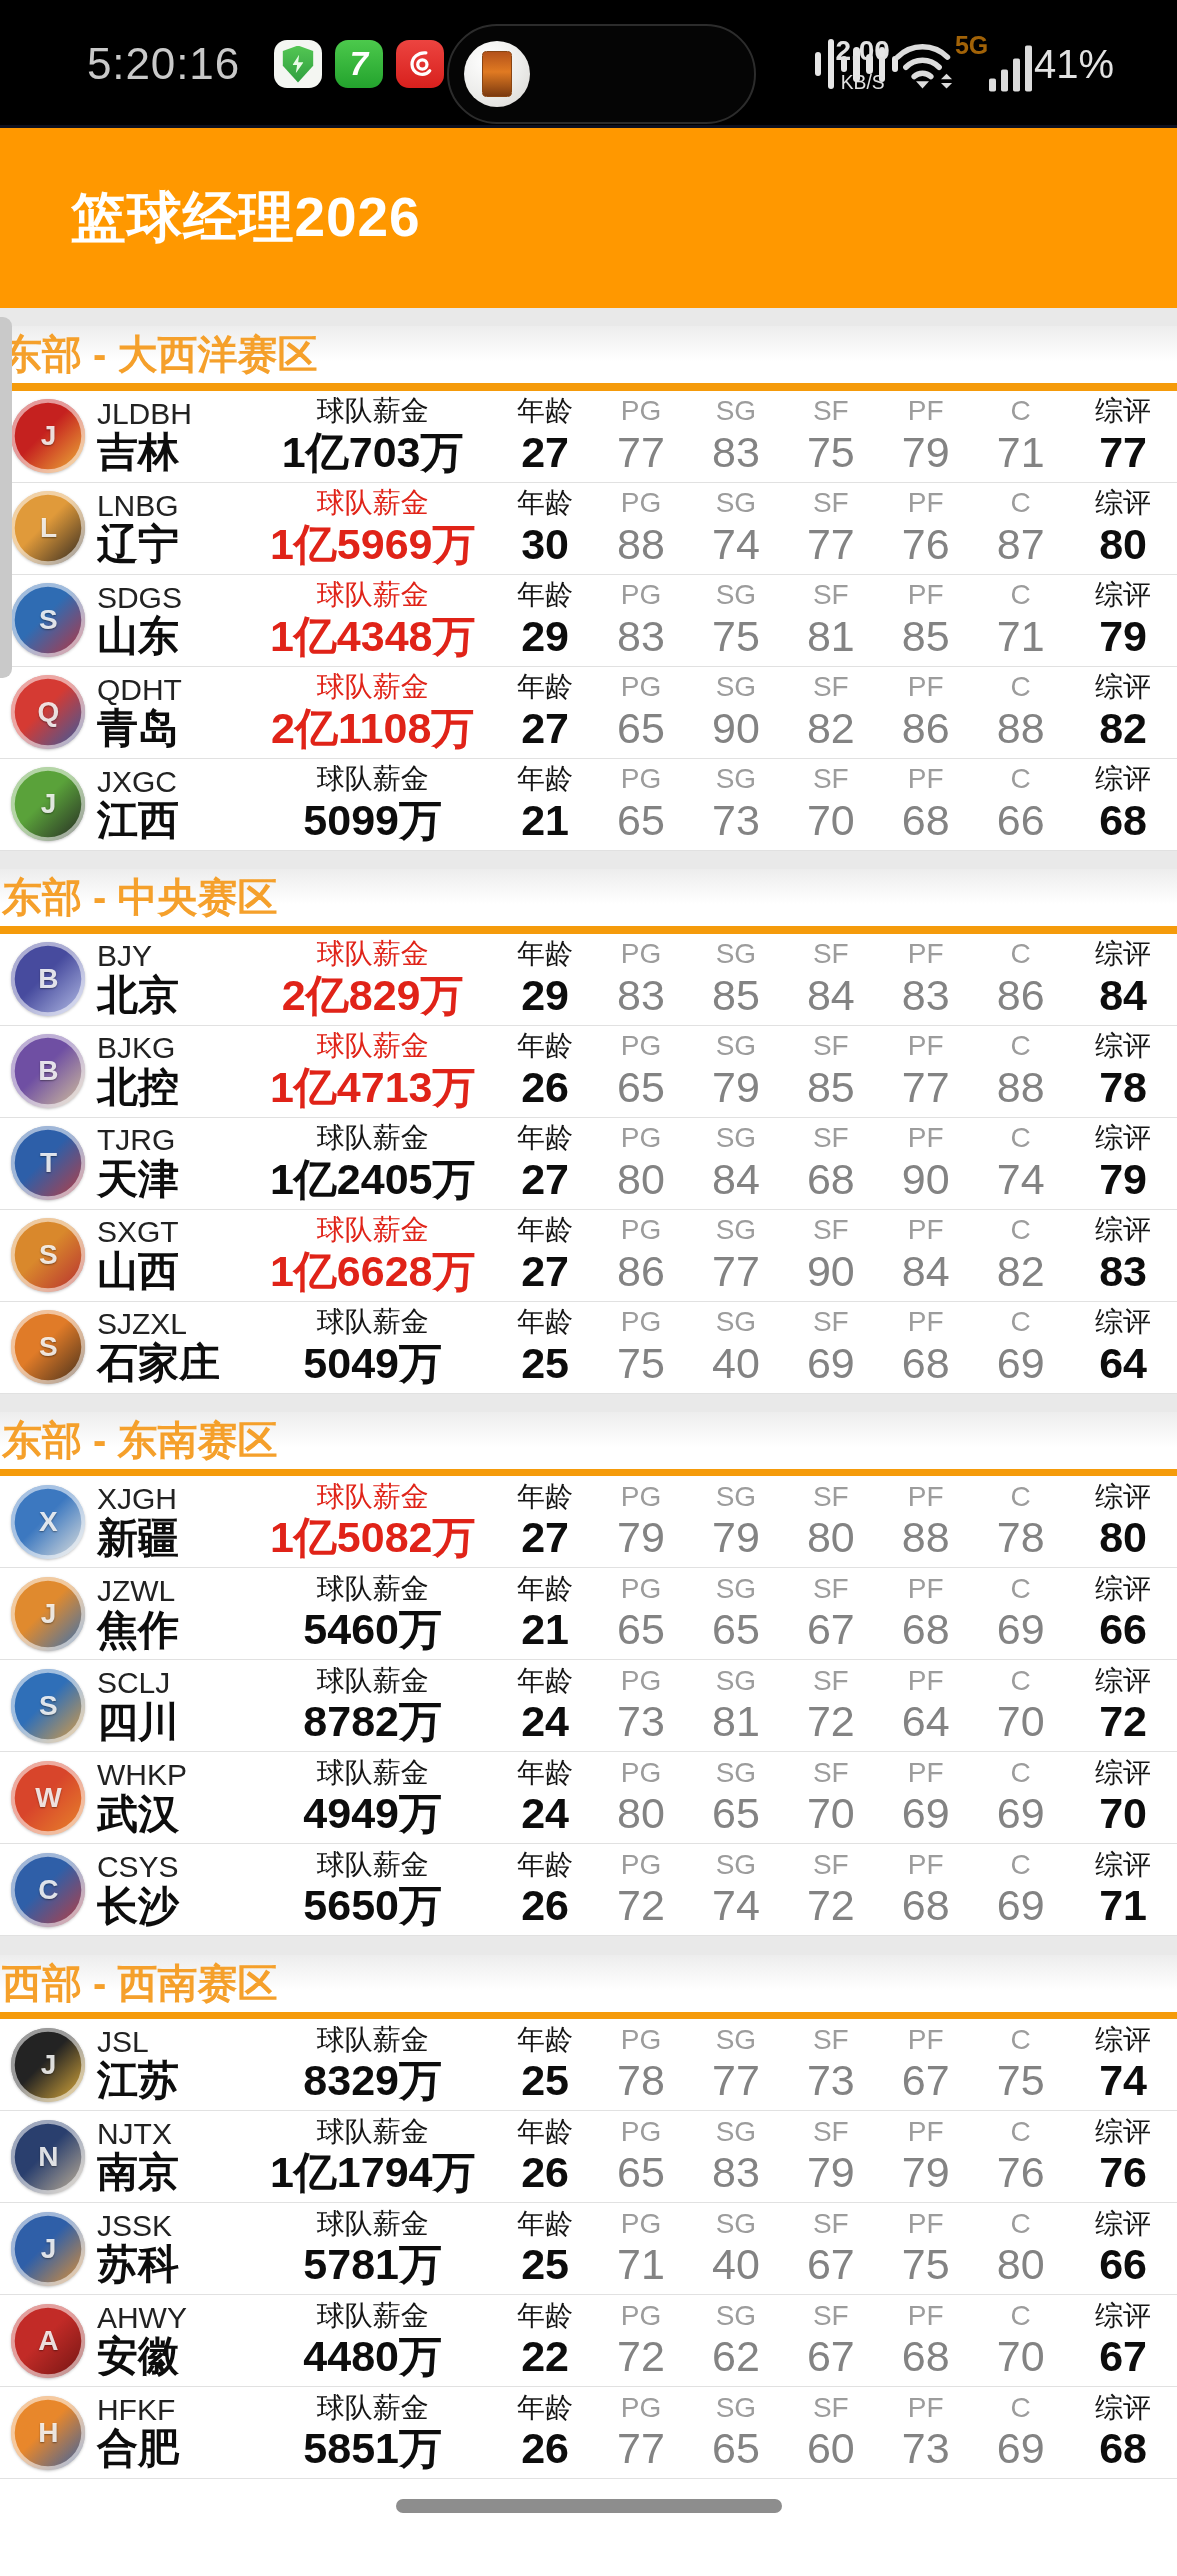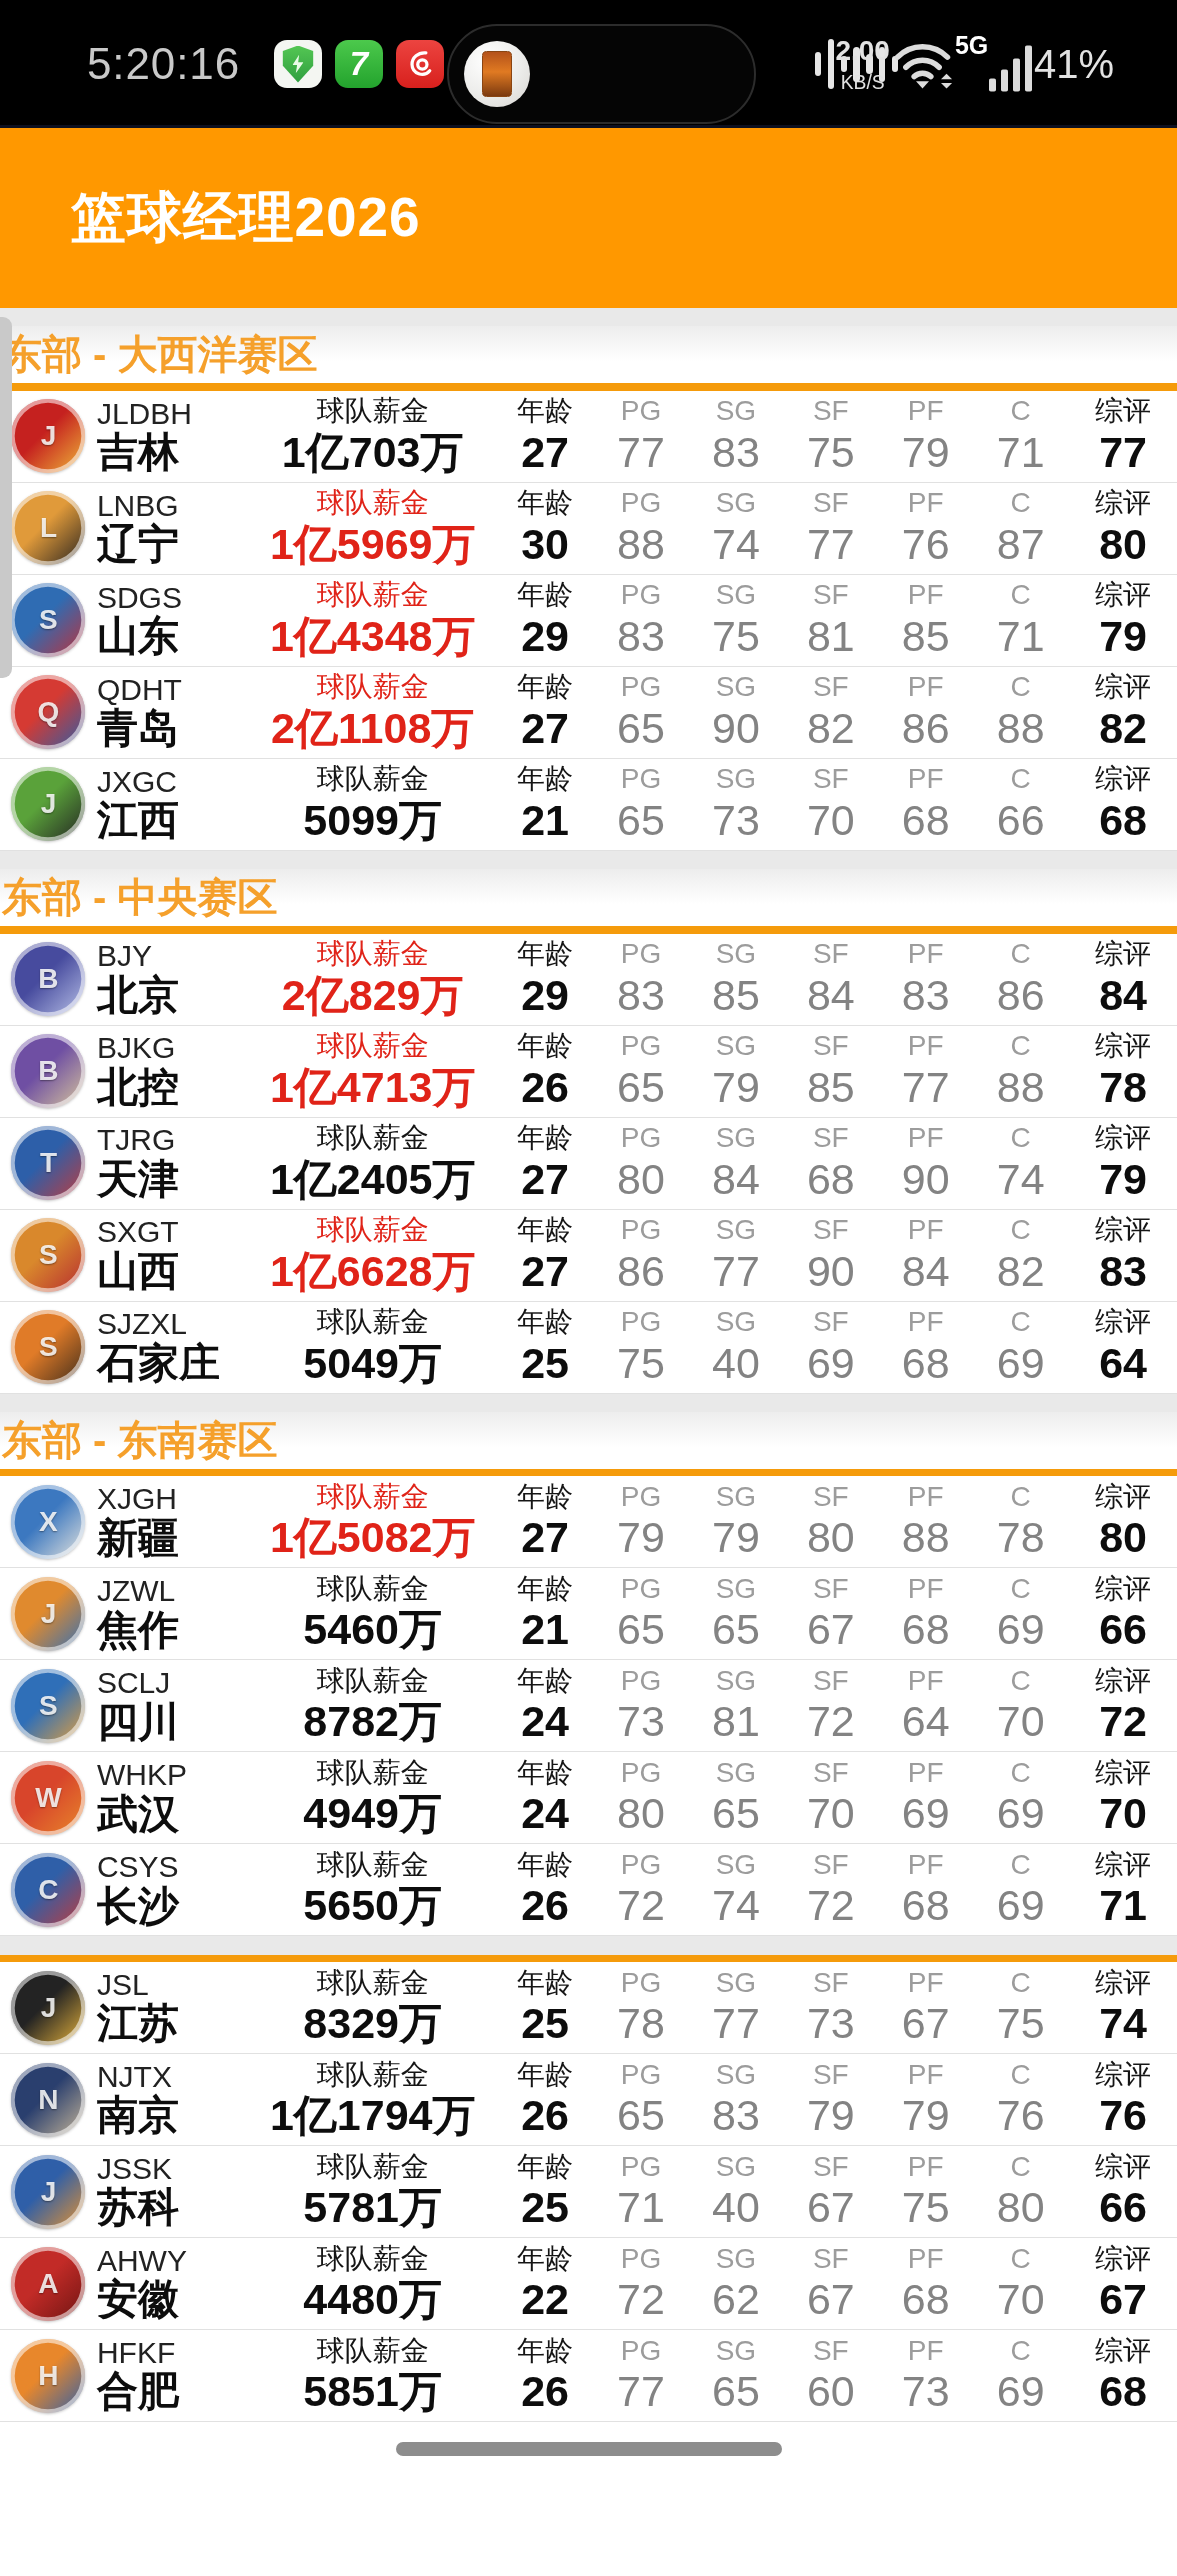--- a/index.html
+++ b/index.html
@@ -28,21 +28,21 @@
     background:radial-gradient(circle at 35% 30%,#ffffff 0%,#ececea 55%,#d8d6d2 100%);display:flex;align-items:center;justify-content:center;}
   .lens-inner{width:28px;height:44px;border-radius:4.6px;background:linear-gradient(180deg,#b4521a,#e07a22 45%,#7c3a10);border:1.8px solid #8a4512;}
   .waveform{position:absolute;left:815px;top:50%;transform:translateY(-50%);display:flex;align-items:center;gap:6.4px;}
   .waveform i{display:block;width:6.4px;border-radius:3.7px;background:#e6e6e6;}
   .sb-right{position:absolute;right:64px;top:50%;transform:translateY(-50%);display:flex;align-items:center;gap:2px;}
   .speed{display:flex;flex-direction:column;align-items:center;line-height:1;color:#e2e2e2;}
   .speed .v{font-size:28px;font-weight:bold;}
   .speed .u{font-size:19.3px;margin-top:8px;}
   .pct{font-size:40px;color:#e2e2e2;}
   .net5g{position:relative;width:77px;height:59px;}
-  .net5g .g5{position:absolute;left:0;top:-3.7px;font-size:25px;font-weight:bold;color:#ffffff;}
+  .net5g .g5{position:absolute;left:0;top:-3.7px;font-size:25px;font-weight:bold;color:#a16207;}
   .sigbars{position:absolute;right:0;bottom:1.8px;display:flex;align-items:flex-end;gap:4.6px;}
   .sigbars i{display:block;width:7.4px;background:#dcdcdc;border-radius:1.8px;}
   
   .app-bar{height:180px;display:flex;align-items:center;padding-left:28px;box-sizing:border-box;background:var(--appbar,#ff9800);}
   .app-title{color:#fff;font-size:55px;font-weight:bold;letter-spacing:0.9px;margin-left:43px;}
   
   .section-gap{height:18.4px;background:#e9e9e9;}
   .section-header{height:57px;background:linear-gradient(180deg,#ededed 0%,#ffffff 62%);display:flex;align-items:center;padding-left:2px;box-sizing:border-box;}
   .section-title{font-size:40px;font-weight:bold;color:var(--section-orange,#f5a02b);}
   .section-divider{height:7.4px;background:var(--divider-orange,#f59b0b);}
@@ -822,20 +822,23 @@
     <div class="col cell c-overall">
       <span class="lbl">综评</span>
       <span class="val">71</span>
     </div>
   </div>
 </div>
   </div>
 
   <div class="section">
     <div class="section-gap"></div>
+    <div class="section-header">
+      <span class="section-title">西部 - 西南赛区</span>
+    </div>
     <div class="section-divider"></div>
     <div class="rows">
   <div class="team-row">
     <div class="col c-logo">
       <div class="team-logo" style="background: linear-gradient(135deg, rgb(35, 35, 35) 0%, rgb(35, 35, 35) 45%, rgb(232, 180, 60) 100%);">
               <span>J</span>
             </div>
     </div>
     <div class="col c-team">
       <div class="team-code">JSL</div>

